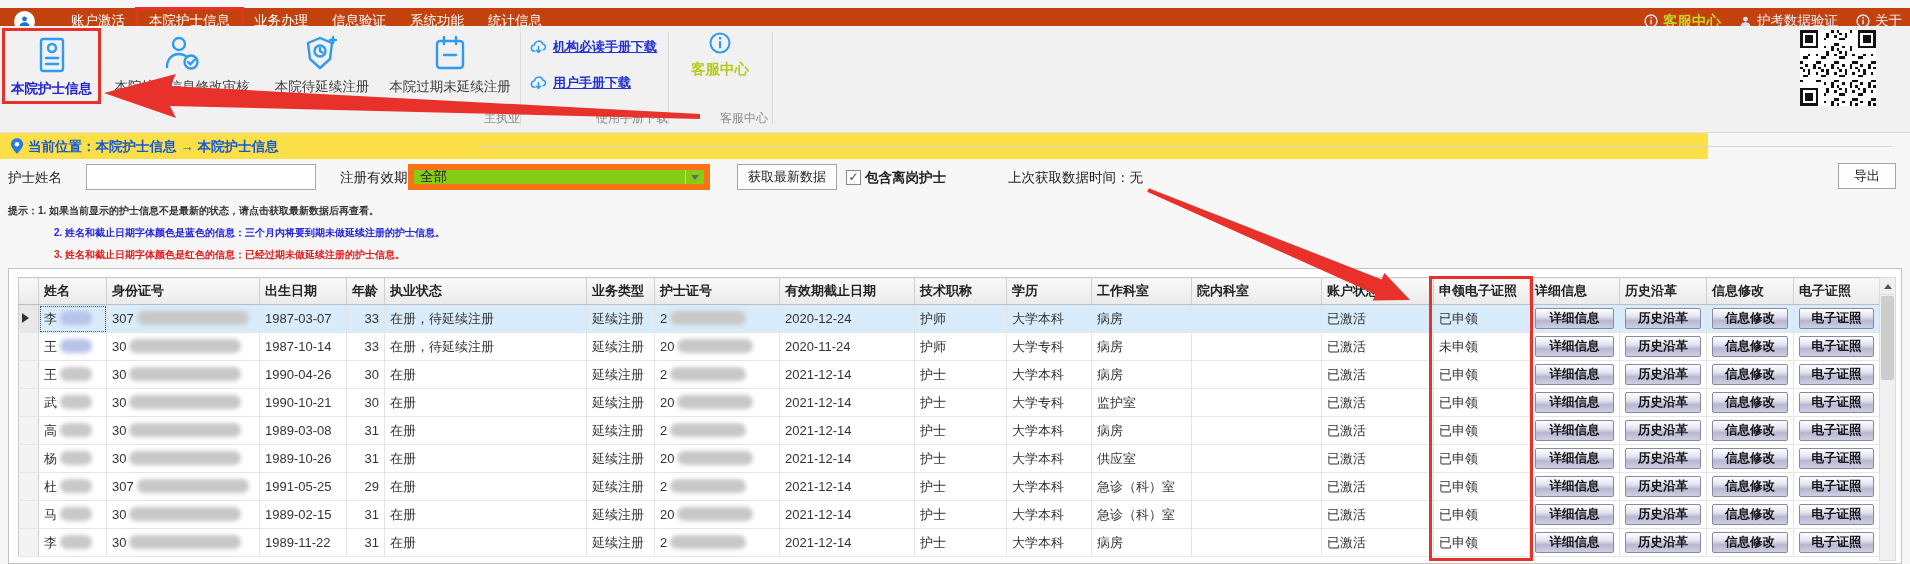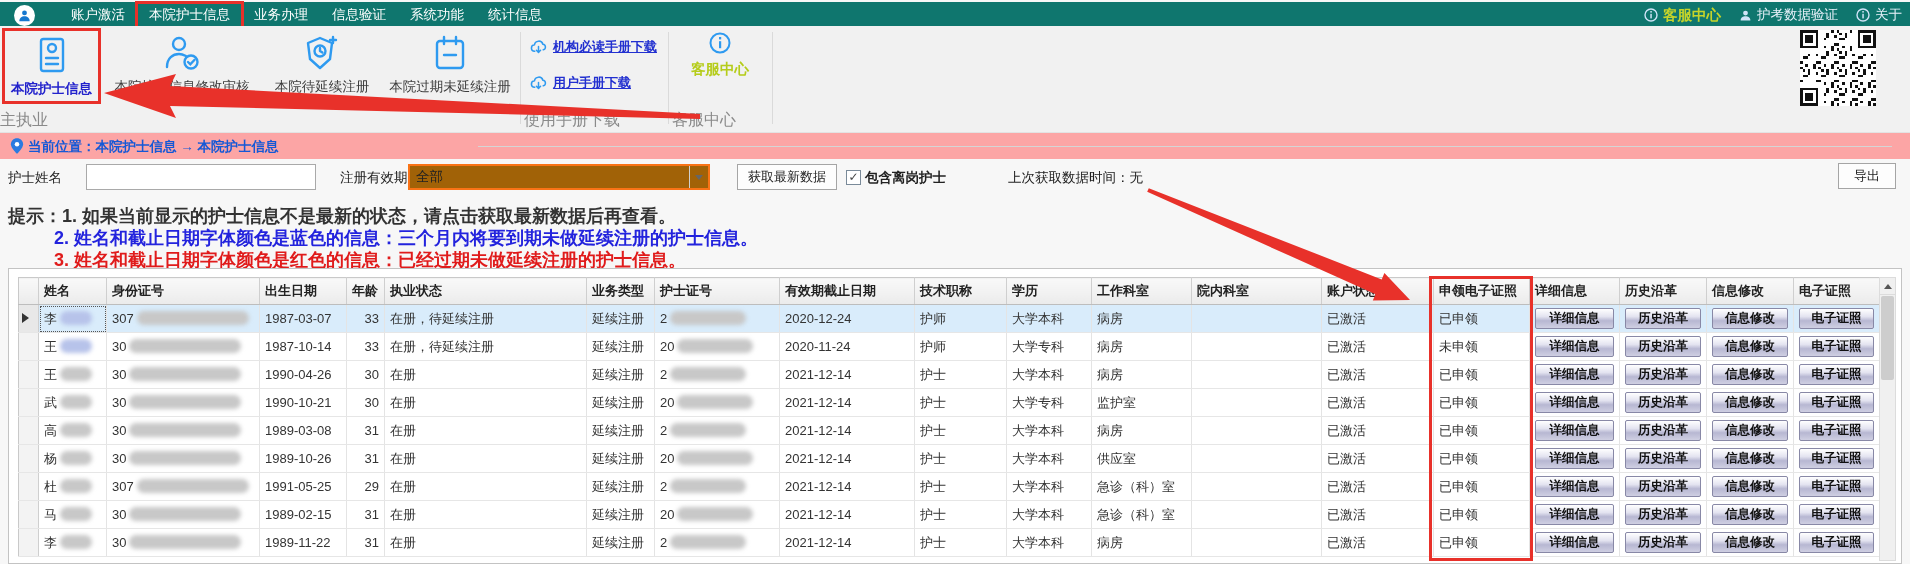--- a/index.html
+++ b/index.html
@@ -1,62 +1,62 @@
 <!DOCTYPE html>
 <html><head>
 <meta charset="utf-8">
 <style>
   html,body{margin:0;padding:0}
   body{width:1910px;height:564px;overflow:hidden;position:relative;background:#f7f7f7;
        font-family:"Liberation Sans","DejaVu Sans",sans-serif;font-size:14px;color:#222}
   .abs{position:absolute}
 
   
-  .topbar{position:absolute;left:0;top:2px;width:1910px;height:26px;background:#0f766e;display:flex;align-items:center}
+  .topbar{position:absolute;left:0;top:8px;width:1910px;height:26px;background:#c2410c;display:flex;align-items:center}
   .avatar{width:21px;height:21px;border-radius:50%;background:#fff;margin-left:14px;display:flex;align-items:center;justify-content:center;flex:0 0 auto}
   .menus{display:flex;margin-left:24px}
   .menu-item{color:#fff;font-size:13.5px;padding:3px 12px;white-space:nowrap;cursor:default}
   .menu-item.active{outline:3px solid #e8312a;outline-offset:-1px}
   .topbar-right{margin-left:auto;display:flex;align-items:center;gap:18px;padding-right:8px}
   .tr-item{display:flex;align-items:center;gap:5px;color:#e8f1fa;font-size:13.5px;white-space:nowrap}
   .tr-item .svc{color:#c6d42a;font-weight:bold;font-size:14.5px}
 
   
   .ribbon{position:absolute;left:0;top:26px;width:1910px;height:106px;background:#f1f1f1;border-bottom:1px solid #d9d9d9}
   .ritem{position:absolute;top:3px;height:72px;display:flex;flex-direction:column;align-items:center;justify-content:flex-start;padding-top:4px;box-sizing:border-box}
   .ritem .lbl{font-size:13.5px;color:#3c3c3c;margin-top:5px;white-space:nowrap}
   .ritem.boxed{border:3px solid #e8312a;top:2px;height:76px}
   .ritem.boxed .lbl{color:#2222cc;font-weight:bold}
   .rdivider{position:absolute;top:6px;height:92px;width:1px;background:#dadada}
-  .glabel{position:absolute;top:84px;font-size:16px;color:#8a8a8a;text-align:left;white-space:nowrap}
+  .glabel{position:absolute;top:84px;font-size:12px;color:#8a8a8a;text-align:right;white-space:nowrap}
   .rlink{position:absolute;display:flex;align-items:center;gap:6px;font-size:13px;color:#2230d0;font-weight:600;text-decoration:underline;white-space:nowrap;cursor:pointer}
   .svc-group{position:absolute;left:676px;top:6px;width:88px;display:flex;flex-direction:column;align-items:center}
   .svc-group .svc-lbl{color:#b5cc1a;font-weight:bold;font-size:14.5px;margin-top:6px;white-space:nowrap}
   .qr{position:absolute;left:1800px;top:4px}
 
   
-  .breadcrumb{position:absolute;left:0;top:132px;width:1910px;height:26px;background:#fca5a5;border-top:1px solid #e3e3e3}
+  .breadcrumb{position:absolute;left:0;top:132px;width:1708px;height:26px;background:#fde047;border-top:1px solid #e3e3e3}
   .bc-text{position:absolute;left:28px;top:5px;color:#1558d6;font-weight:bold;font-size:13.5px;white-space:nowrap}
   .bc-line{position:absolute;left:478px;top:13px;width:1414px;height:1px;background:#d5d5d5}
 
   
   .filterbar{position:absolute;left:0;top:158px;width:1511px;height:38px}
   .flabel{position:absolute;top:11px;font-size:13.5px;color:#222;white-space:nowrap}
   .finput{position:absolute;left:86px;top:6px;width:230px;height:26px;border:1px solid #a9a9a9;background:#fff;box-sizing:border-box;font-size:13px;padding:0 4px}
-  .fselect{position:absolute;left:408px;top:6px;width:302px;height:26px;border:2px solid #f97316;background:#a16207;box-sizing:border-box;display:flex;align-items:center}
+  .fselect{position:absolute;left:408px;top:6px;width:302px;height:26px;border:6px solid #f97316;background:#84cc16;box-sizing:border-box;display:flex;align-items:center}
   .fselect .val{flex:1;padding:0 6px;font-size:13.5px}
   .fselect .dd{width:18px;height:100%;border-left:1px solid #d0d0d0;display:flex;align-items:center;justify-content:center}
   .caret{width:0;height:0;border-left:4px solid transparent;border-right:4px solid transparent;border-top:5px solid #666}
   .fbtn{position:absolute;height:26px;background:#fdfdfd;border:1px solid #a5a5a5;font-size:13px;color:#222;box-sizing:border-box;font-family:inherit}
   .chk{position:absolute;left:846px;top:12px;width:13px;height:13px;border:1px solid #7a8a99;background:#fff;font-size:12px;line-height:12px;text-align:center;color:#444}
   .chk-lbl{position:absolute;left:865px;top:11px;font-weight:bold;font-size:13.5px;white-space:nowrap}
 
   
   .tips{position:absolute;left:0;top:196px;width:1910px;height:72px}
-  .tip{position:absolute;font-size:18px;white-space:nowrap}
+  .tip{position:absolute;font-size:10px;white-space:nowrap}
   .tip1{left:8px;top:8px;color:#333;font-weight:bold}
   .tip2{left:54px;top:30px;color:#2323dd;font-weight:bold}
   .tip3{left:54px;top:52px;color:#e01b1b;font-weight:bold}
 
   
   .gridpanel{position:absolute;left:8px;top:268px;width:1894px;height:296px;background:#fff;border:1px solid #c3c3c3;box-sizing:border-box}
   table.grid{position:absolute;left:9px;top:8px;border-collapse:collapse;table-layout:fixed;width:1861px;background:#d946ef;border:1px solid #c9c9c9}
   table.grid th{height:26px;background:linear-gradient(#f9f9f9,#ebebeb);border-right:1px solid #cfcfcf;border-bottom:1px solid #bdbdbd;
       font-size:13px;font-weight:600;color:#222;text-align:left;padding:0 5px;white-space:nowrap;overflow:hidden}
   table.grid td{height:27px;border-right:1px solid #e4e4e4;border-bottom:1px solid #e6e6e6;font-size:13px;color:#333;

